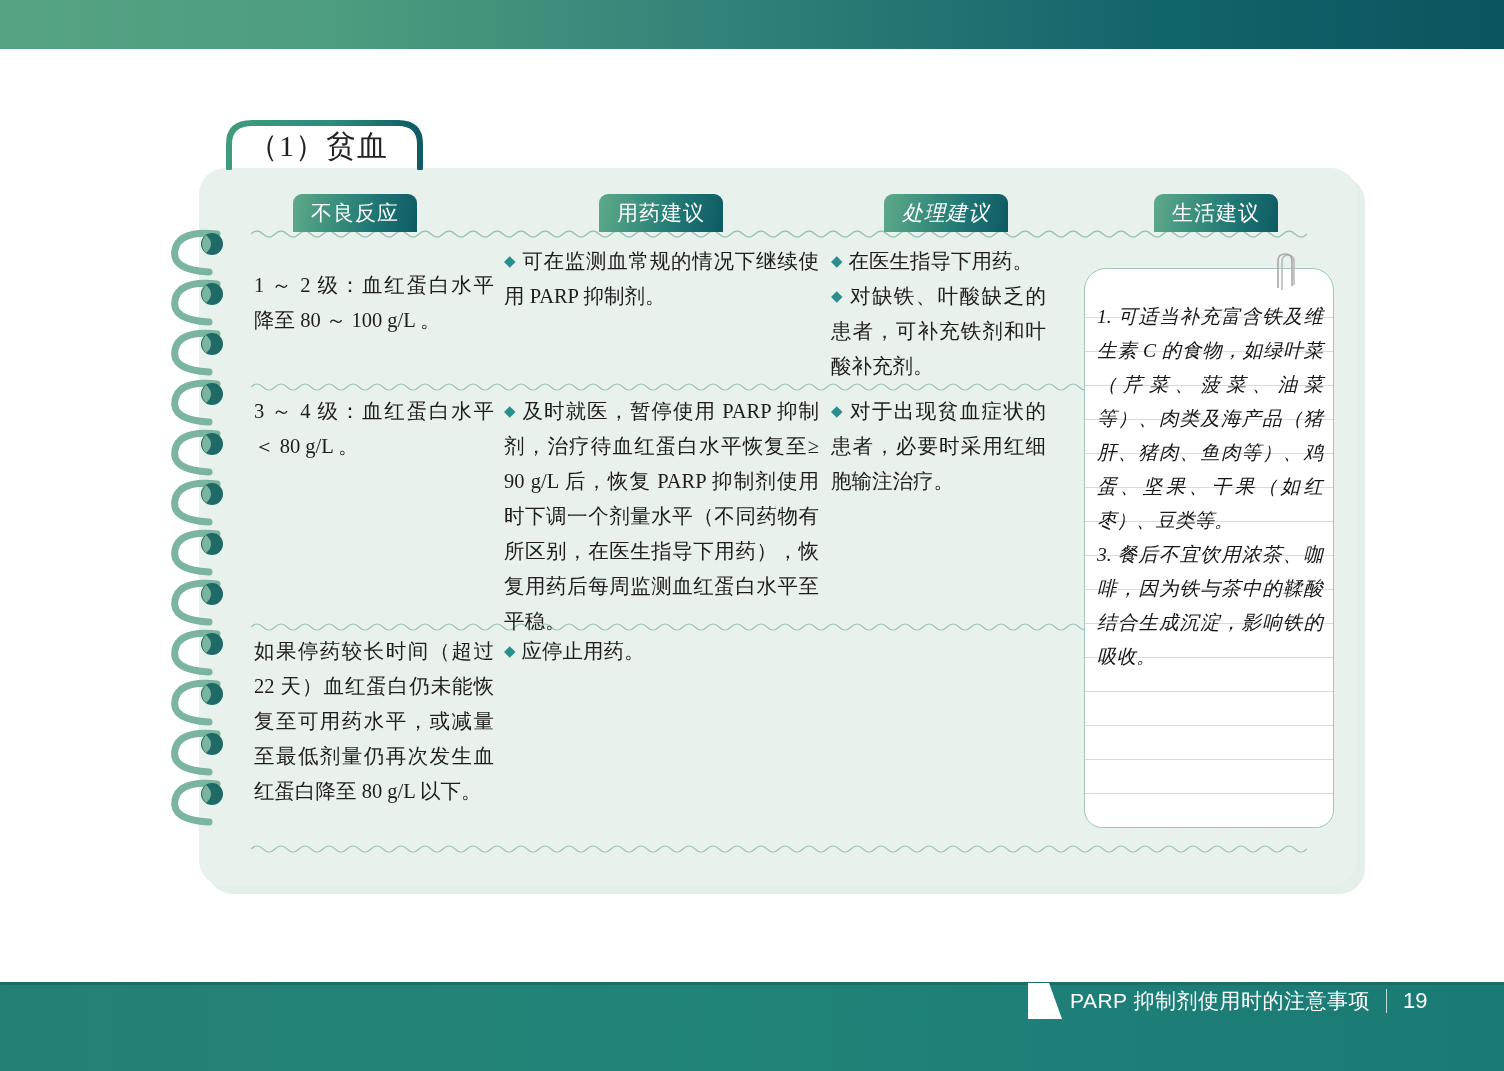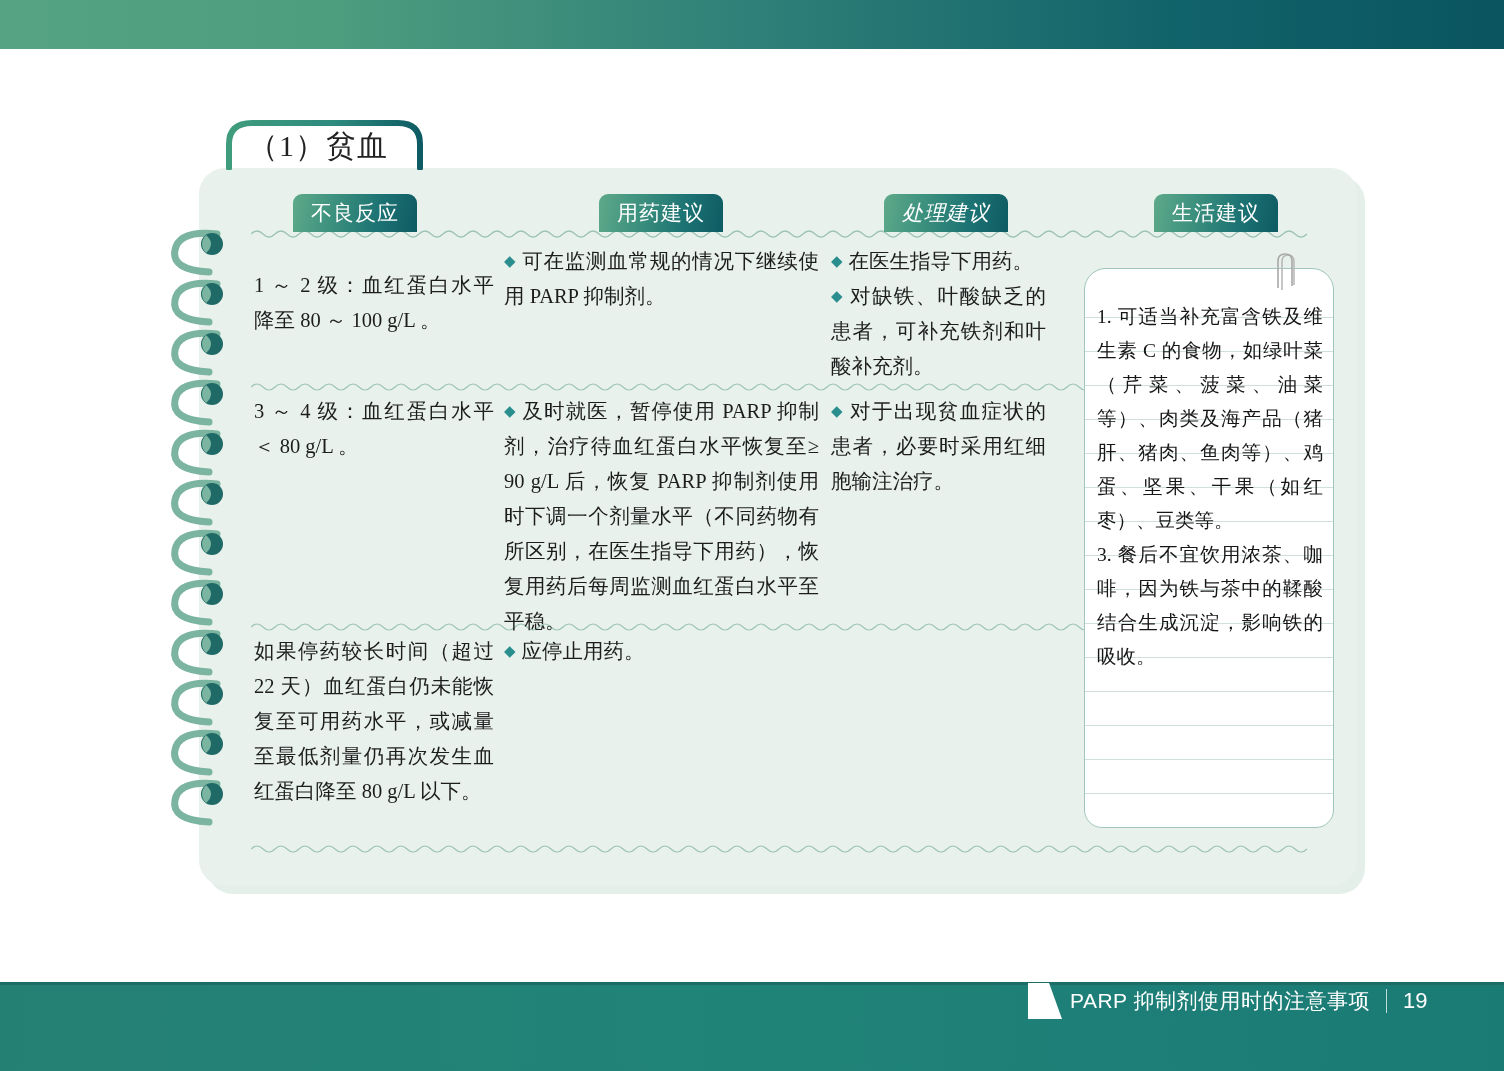--- a/index.html
+++ b/index.html
@@ -207,21 +207,21 @@
   .note-text {
     position: absolute;
     left: 12px; top: 31px;
     width: 226px;
     font-size: 19.5px;
     line-height: 34px;
     color: #161616;
     text-align: justify;
     text-justify: inter-ideograph;
   }
-  .note-text p { margin: 0; }
+  .note-text p { margin: 0; font-style: italic; }
 </style>
 </head>
 <body>
 
 <div id="page">
 
   <div class="top-bar"></div>
 
   <div class="section-tab">
     <svg width="198" height="52" viewBox="0 0 198 52">

